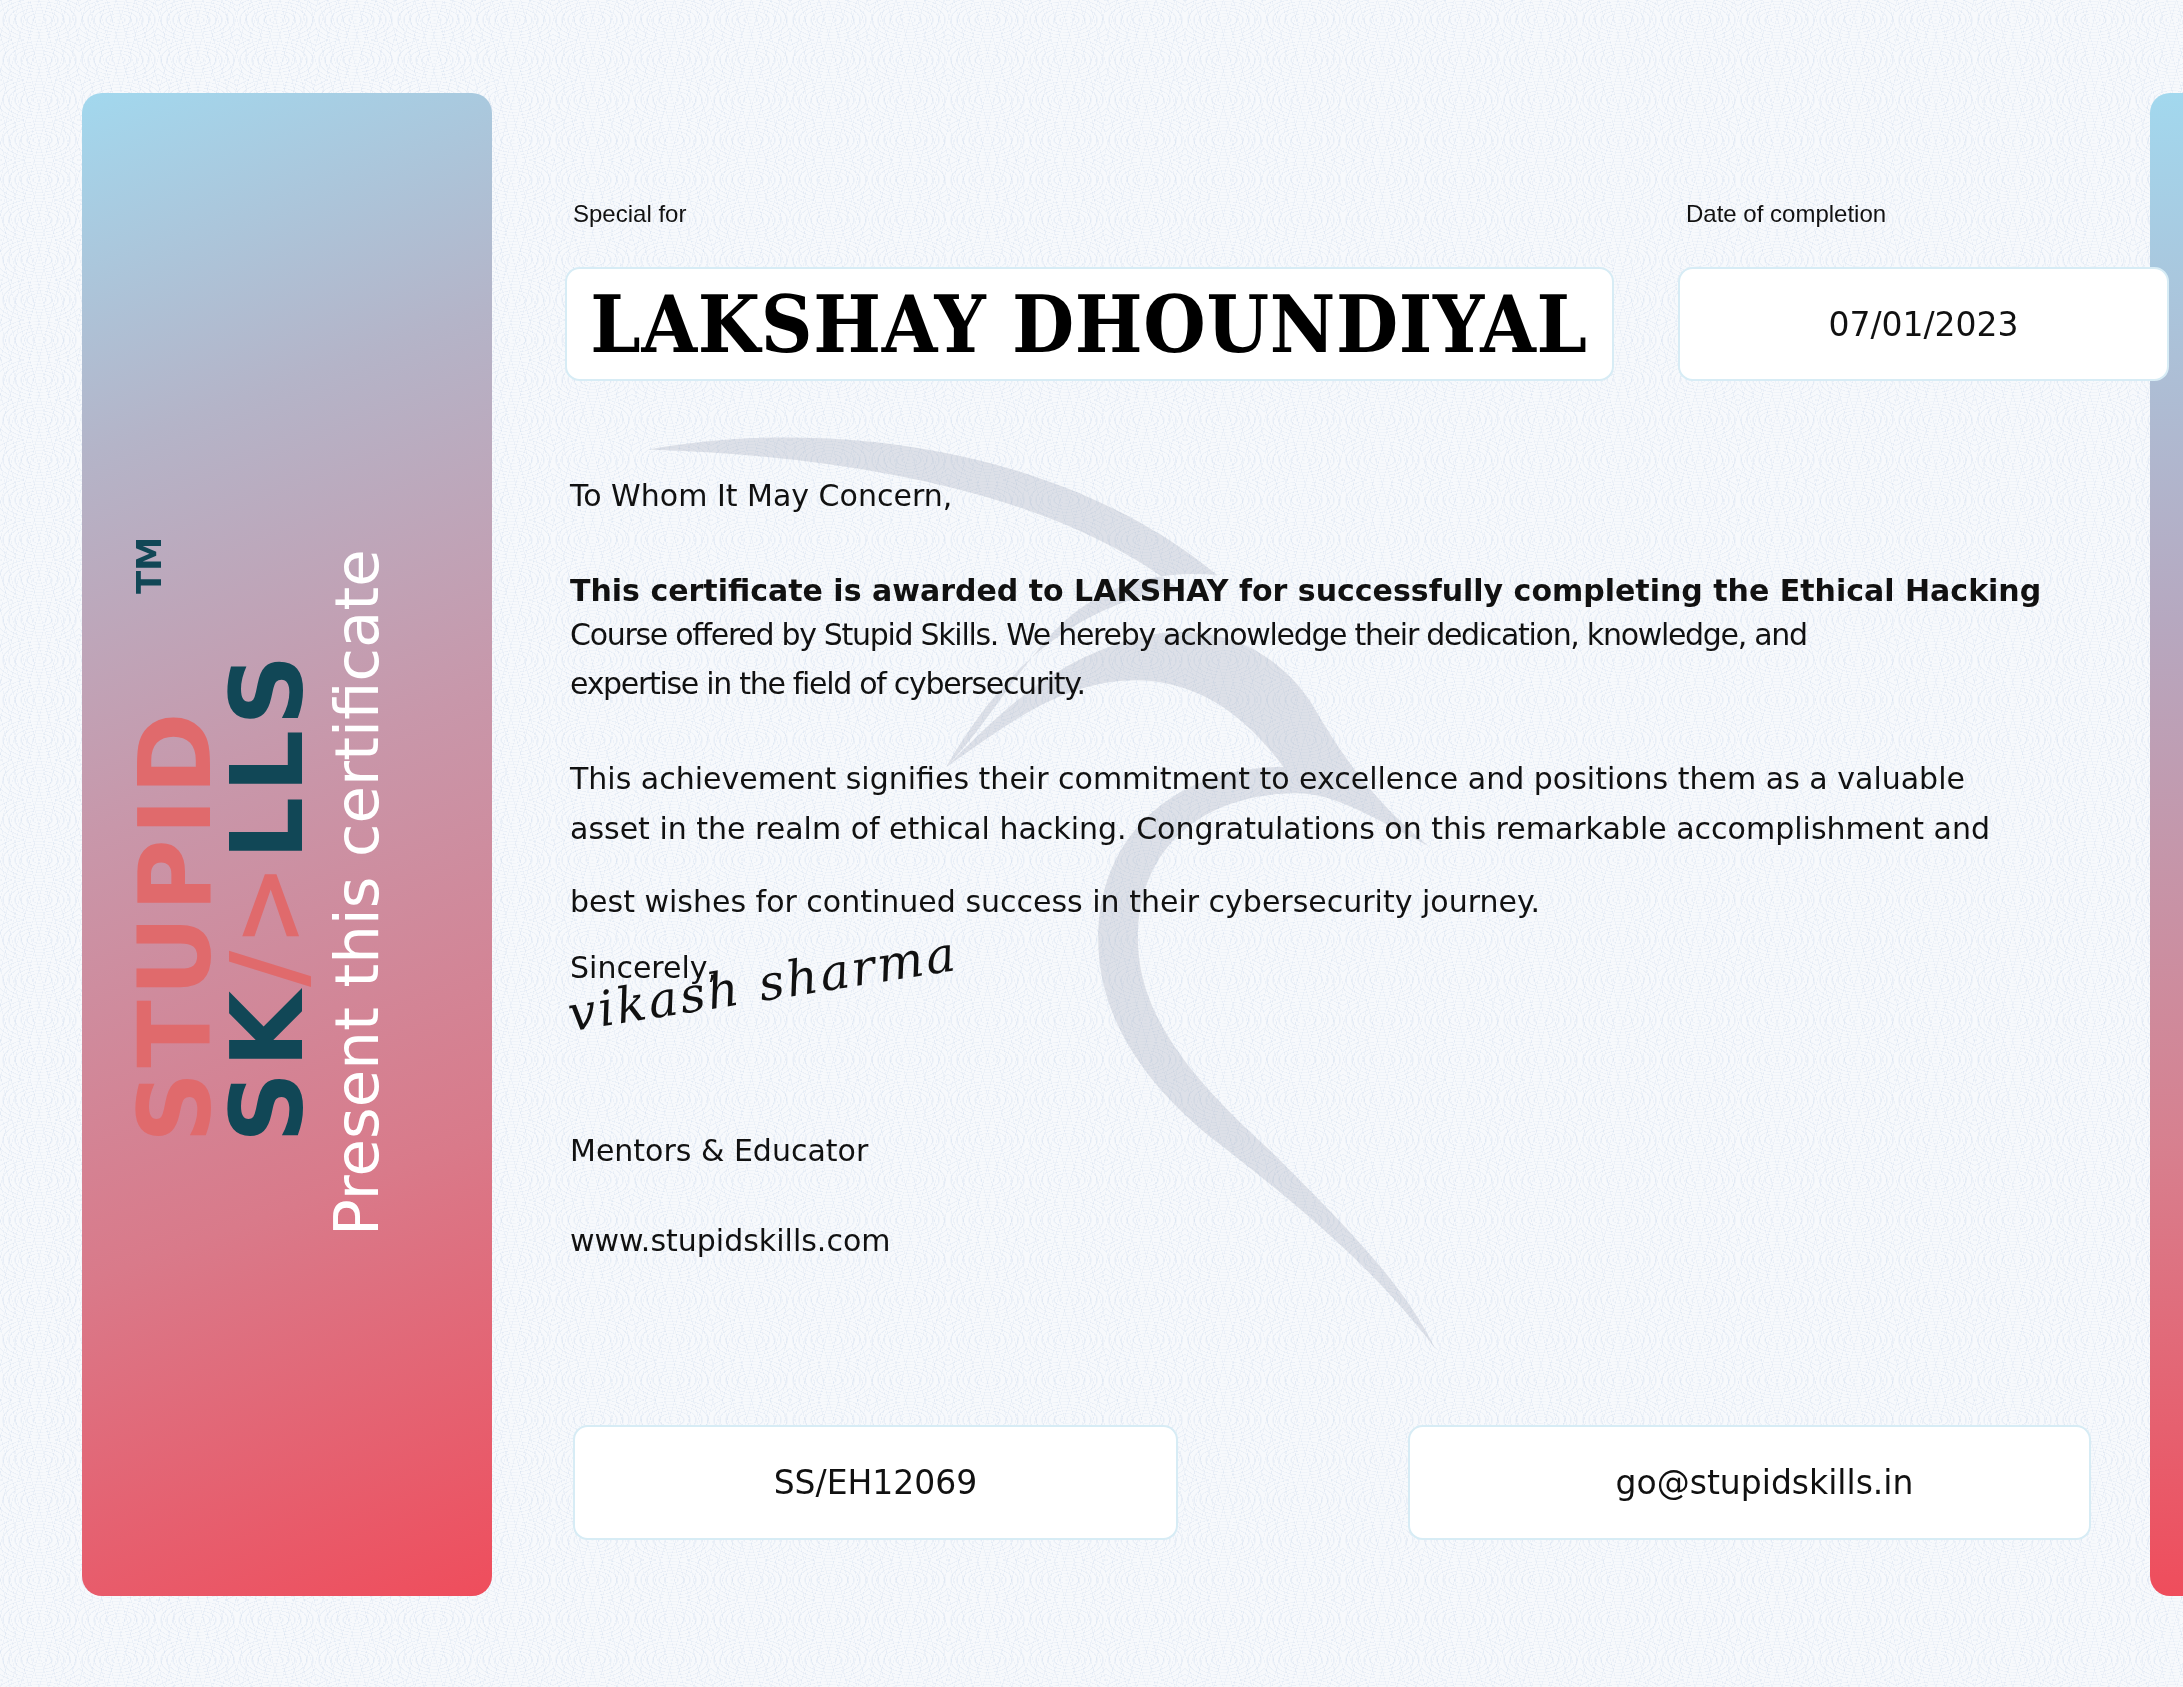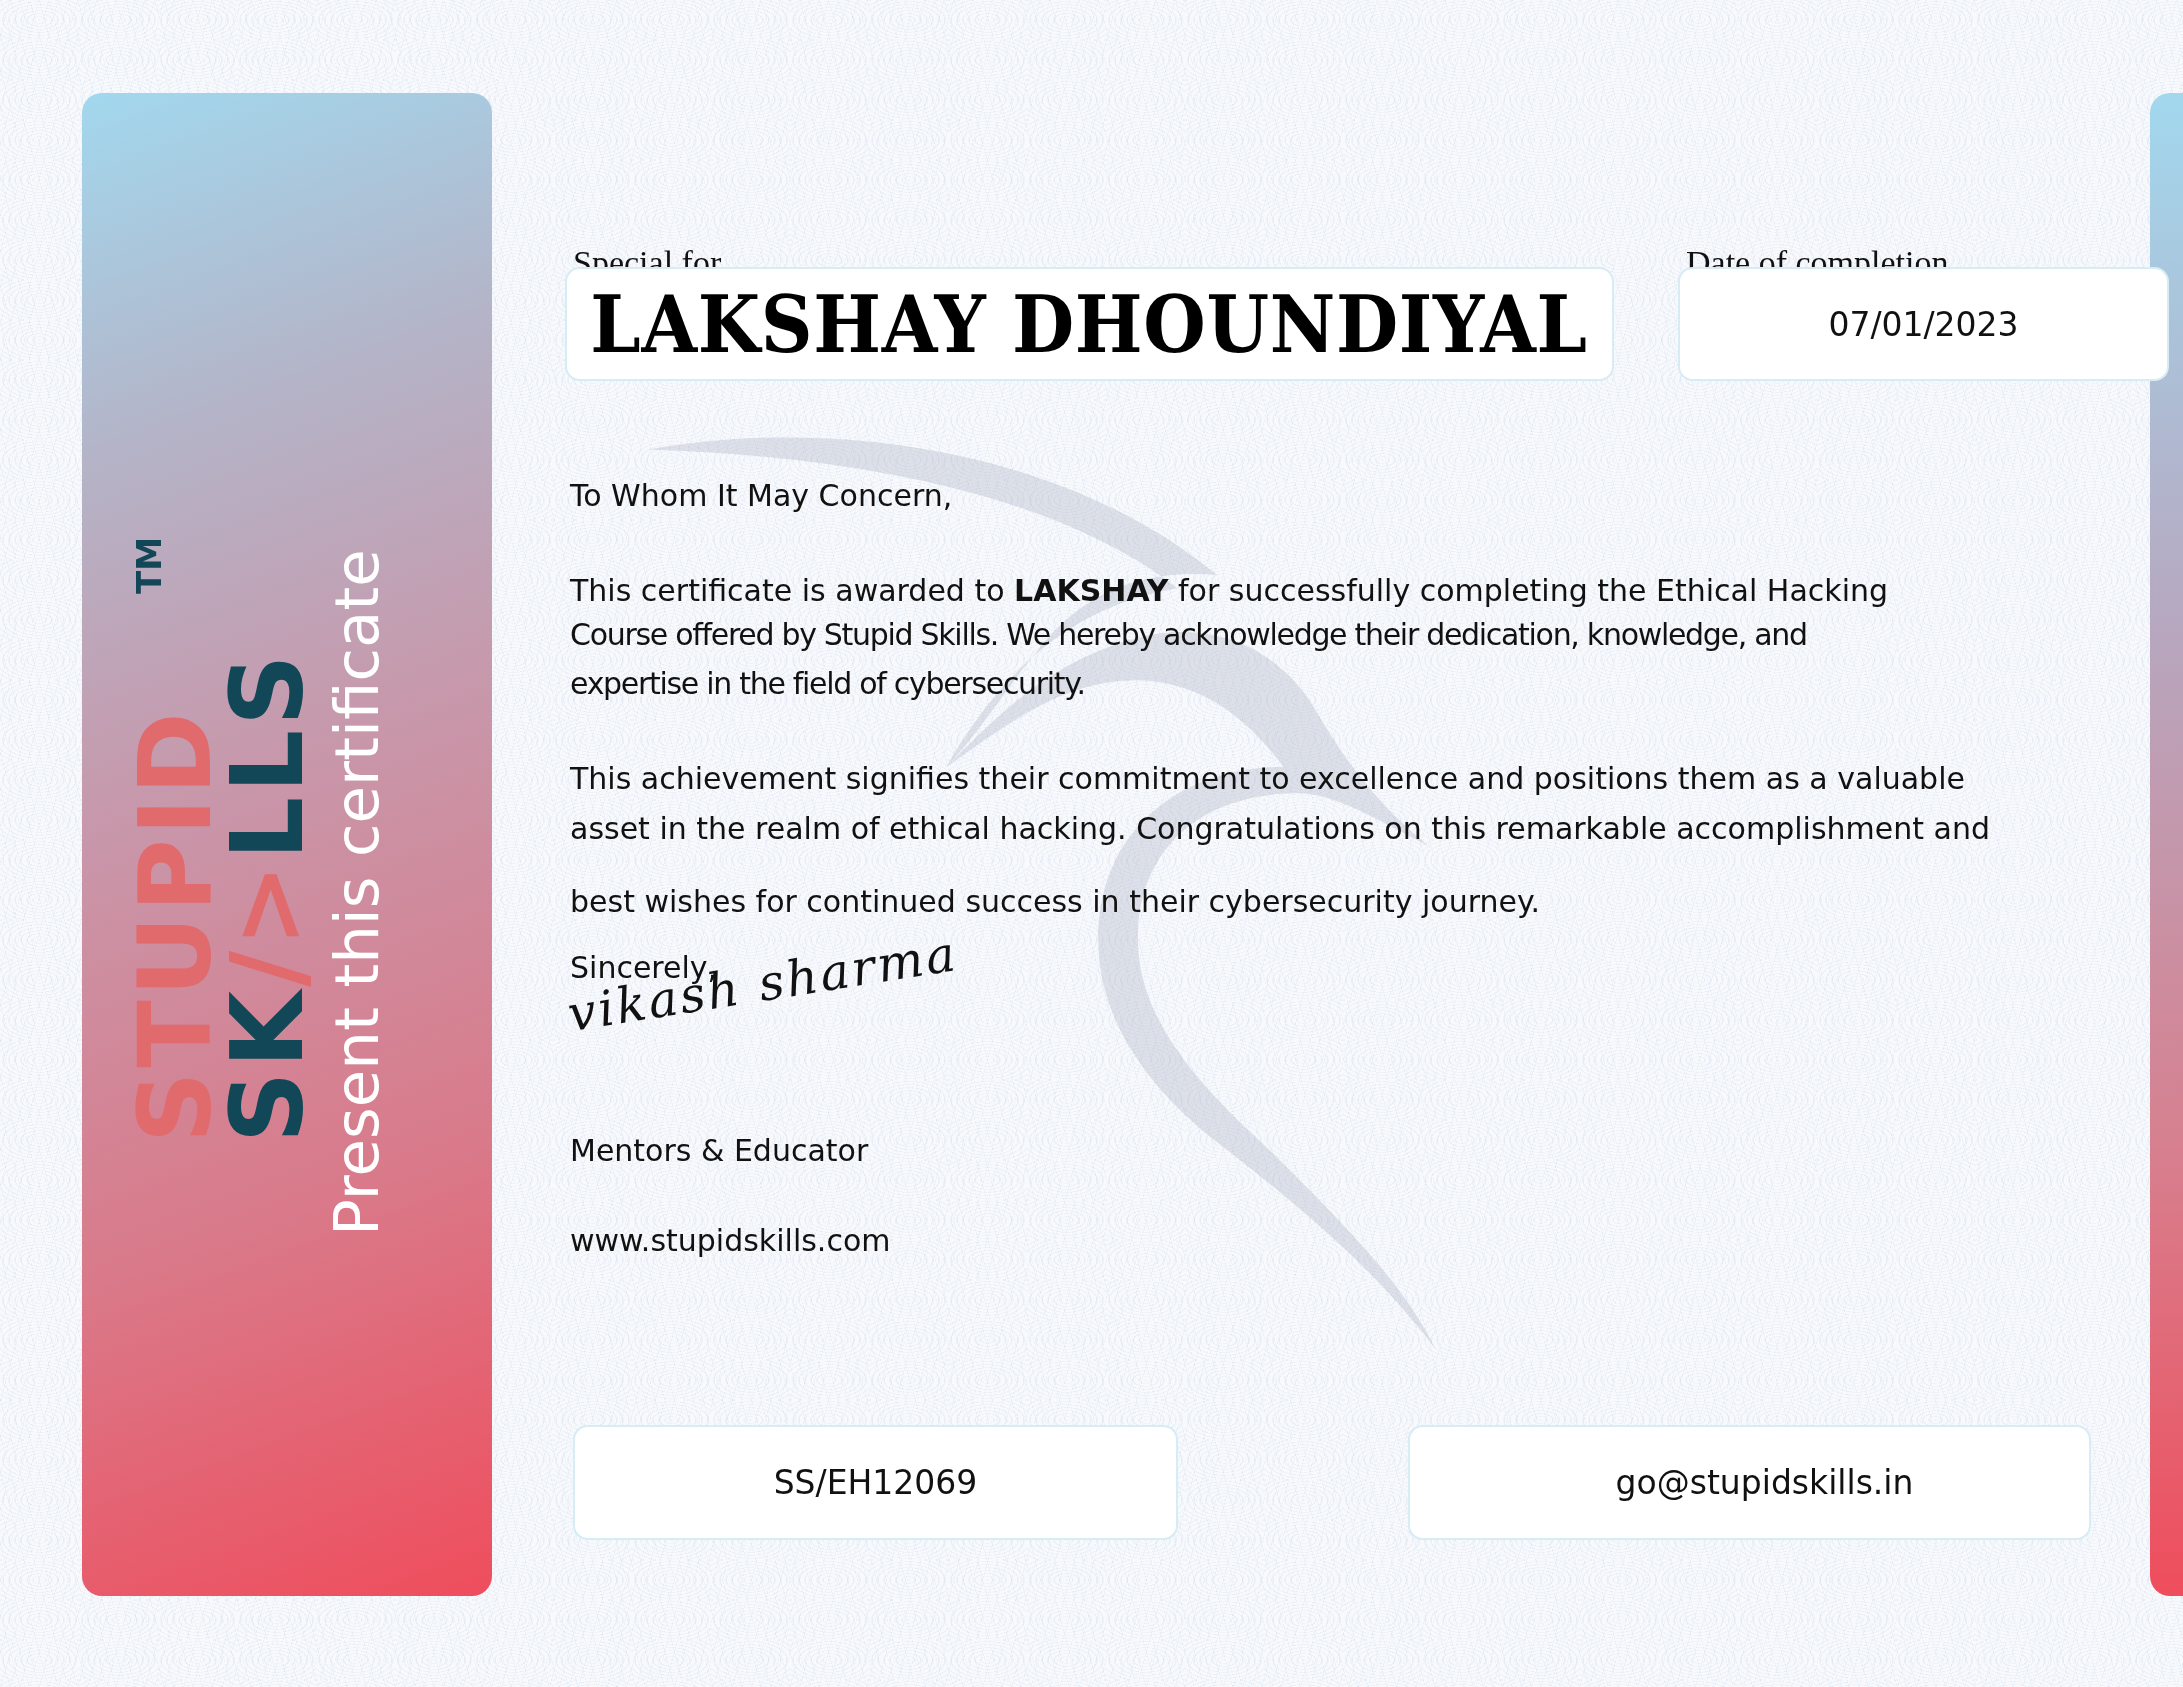--- a/index.html
+++ b/index.html
@@ -94,24 +94,23 @@
       border: 2px solid #d7ecf5;
       border-radius: 14.6px;
       box-sizing: border-box;
       display: flex;
       align-items: center;
       justify-content: center;
       text-align: right;
     }
     .label {
       position: absolute;
-      font-family: Liberation Serif, serif;
-      font-size: 34px;
-      color: #111;
-      margin-top: 44px;
+      font-family: Liberation Sans, sans-serif;
+      font-size: 24px;
+      color: #111;
     }
     .name-box {
       left: 565px;
       top: 267px;
       width: 1049px;
       height: 114px;
     }
     .name-text {
       font-family: "DejaVu Serif", "Liberation Serif", serif;
       font-weight: bold;
@@ -204,21 +203,21 @@
 <div class="box name-box">
   <span class="name-text">LAKSHAY DHOUNDIYAL</span>
 </div>
 <div class="box date-box">
   <span class="box-text">07/01/2023</span>
 </div>
 
 <div class="body-block" style="top:478px;">
   <div class="line" style="top:0;">To Whom It May Concern,</div>
 
-  <div class="line" style="top:95px;"><span>This certificate is awarded to </span><strong>LAKSHAY</strong><span>  for successfully completing the Ethical Hacking</span></div>
+  <div class="line" style="top:95px;font-weight:bold;"><span>This certificate is awarded to </span><strong>LAKSHAY</strong><span>  for successfully completing the Ethical Hacking</span></div>
   <div class="line" style="top:139px; letter-spacing:-1.3px;">Course offered by Stupid Skills. We hereby acknowledge their dedication, knowledge, and</div>
   <div class="line" style="top:188px; letter-spacing:-1.3px;">expertise in the field of cybersecurity.</div>
 
   <div class="line" style="top:283px;">This achievement signifies their commitment to excellence and positions them as a valuable</div>
   <div class="line" style="top:333px;">asset in the realm of ethical hacking. Congratulations on this remarkable accomplishment and</div>
   <div class="line" style="top:382px;margin-top:24px;">best wishes for continued success in their cybersecurity journey.</div>
 
   <div class="line" style="top:472px;">Sincerely,</div>
 
   <div class="line" style="top:655px;">Mentors &amp; Educator</div>

